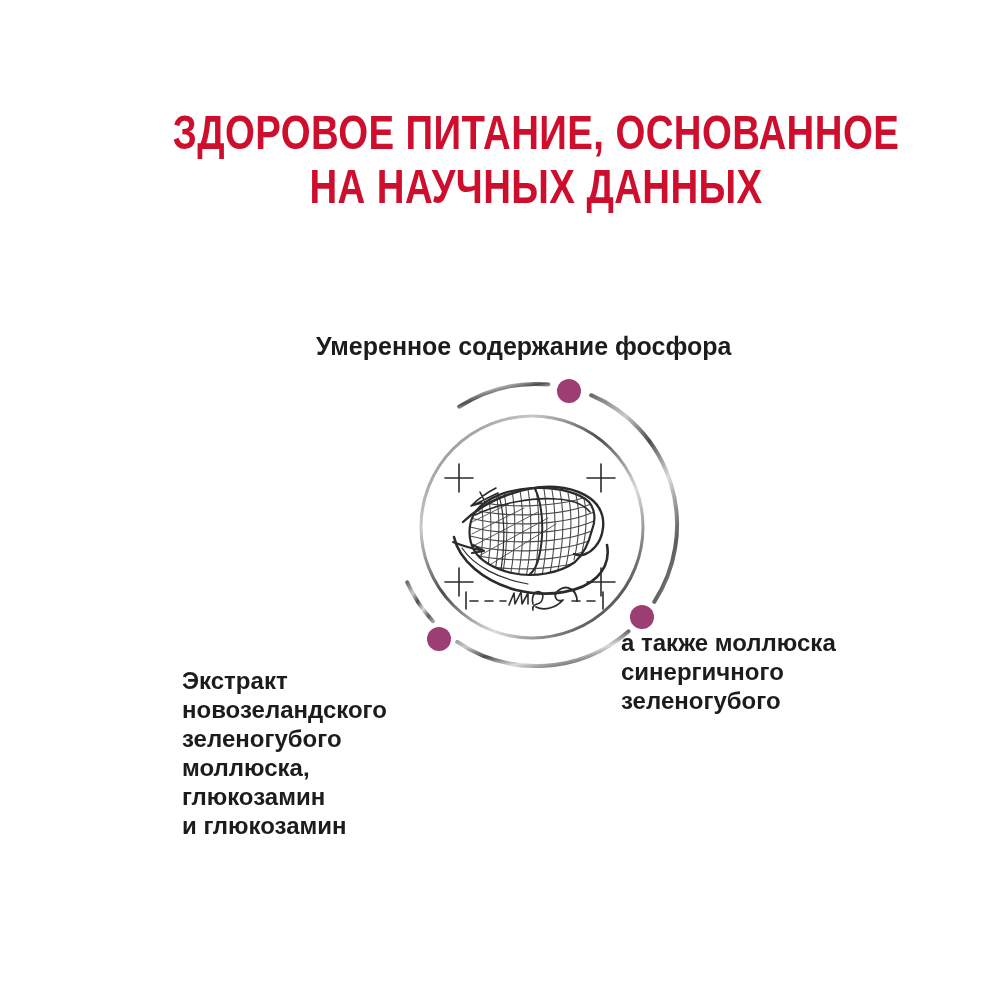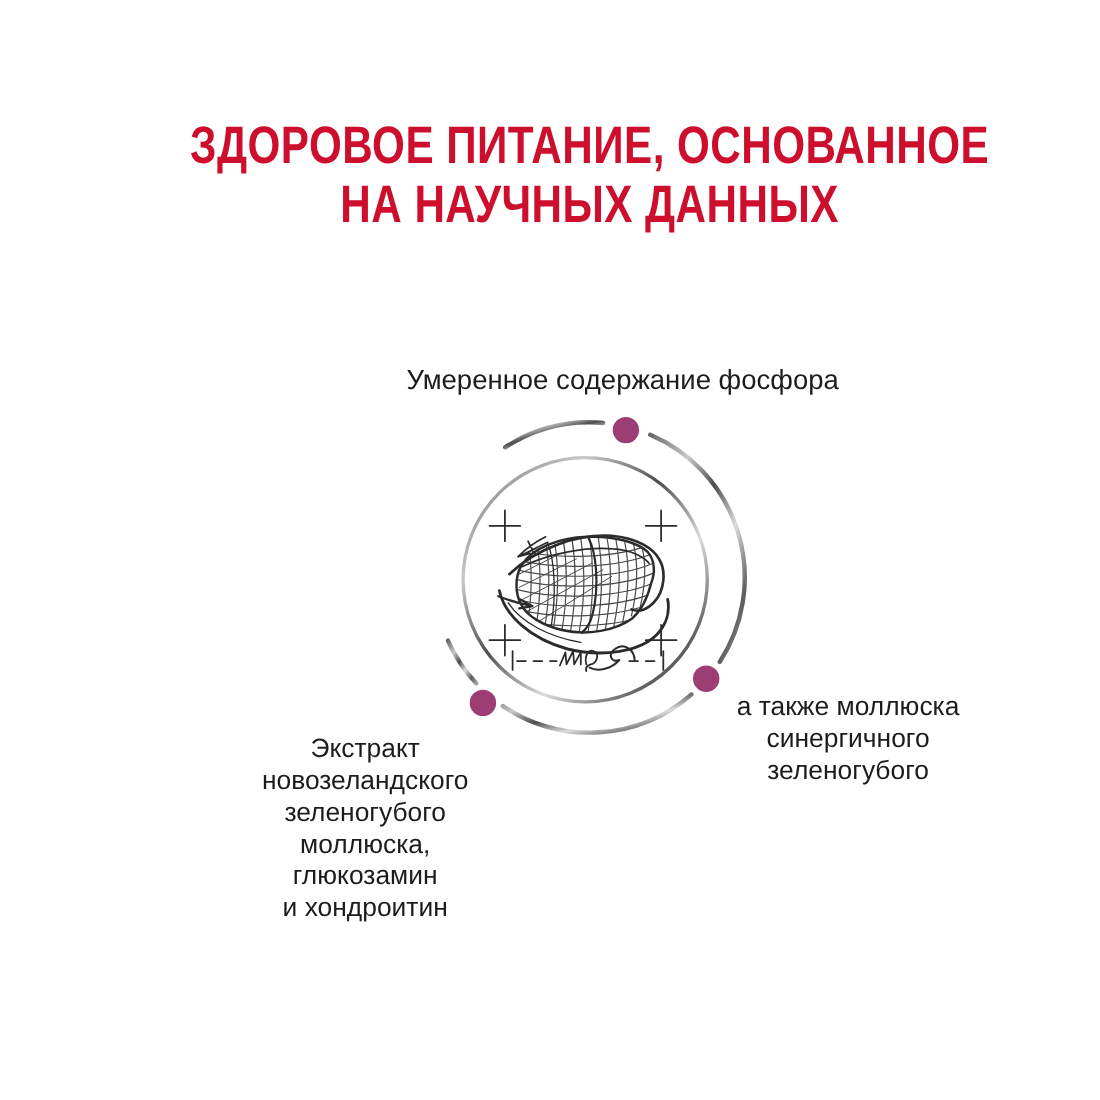--- a/index.html
+++ b/index.html
@@ -17,22 +17,22 @@
     color:var(--text-dark);
   }
   .title{
     position:absolute;top:106px;left:0;width:1000px;
     text-align:center;color:var(--accent-red);
     font-weight:700;font-size:48px;line-height:54px;letter-spacing:.5px;
     transform:scaleX(0.80);transform-origin:50% 50%;
     white-space:nowrap;
   }
   .callout{
-    position:absolute;text-align:center;color:var(--text-dark);
-    font-size:24px;line-height:29px;font-weight:400;
+    position:absolute;color:var(--text-dark);
+    font-size:24px;line-height:29px;font-weight:700;
   }
   .callout.top{top:332px;left:280px;width:500px;font-size:25px;}
   .callout.left{top:646px;left:146px;width:300px;margin-top:20px;}
   .callout.right{top:628px;left:585px;width:300px;}
   svg.diagram{position:absolute;left:0;top:0;width:1000px;height:1000px;}
   .ring{fill:none;stroke:url(#metal);}
   .dot{fill:var(--dot-purple);stroke:none;}
   .sketch{stroke:#2B2B2B;fill:none;stroke-linecap:round;stroke-linejoin:round;}
   .sketch-light{stroke:#4a4a4a;fill:none;stroke-linecap:round;}
 </style>
@@ -149,21 +149,21 @@
   <div class="callout top">
     <div>Умеренное содержание фосфора</div>
   </div>
 
   <div class="callout left">
     <div>Экстракт</div>
     <div>новозеландского</div>
     <div>зеленогубого</div>
     <div>моллюска,</div>
     <div>глюкозамин</div>
-    <div>и хондроитин</div>
+    <div>и глюкозамин</div>
   </div>
 
   <div class="callout right">
     <div>а также моллюска</div>
     <div>синергичного</div>
     <div>зеленогубого</div>
   </div>
 
 </div>
 

